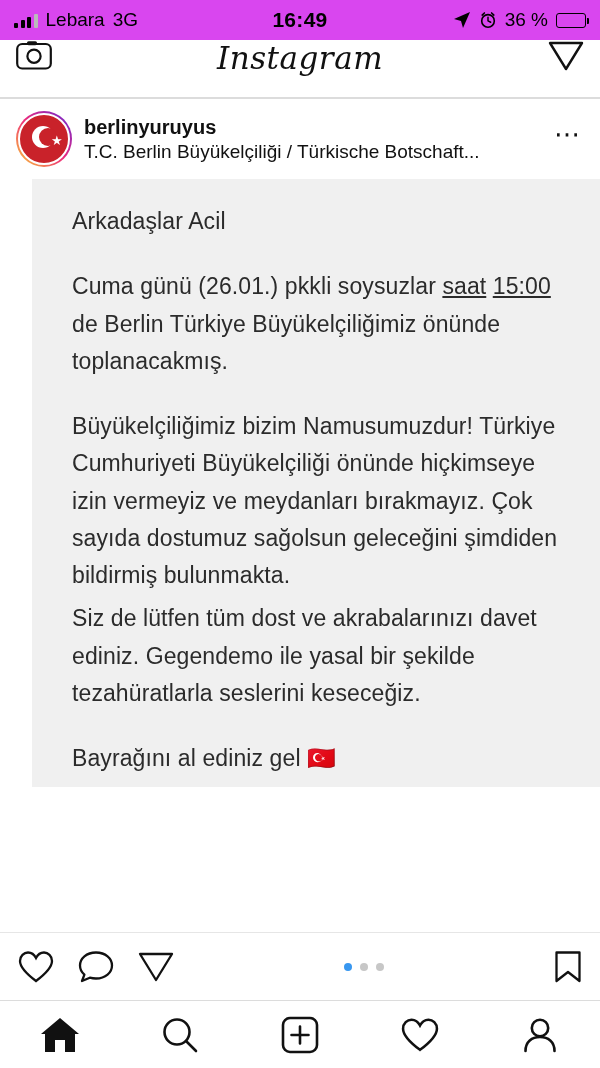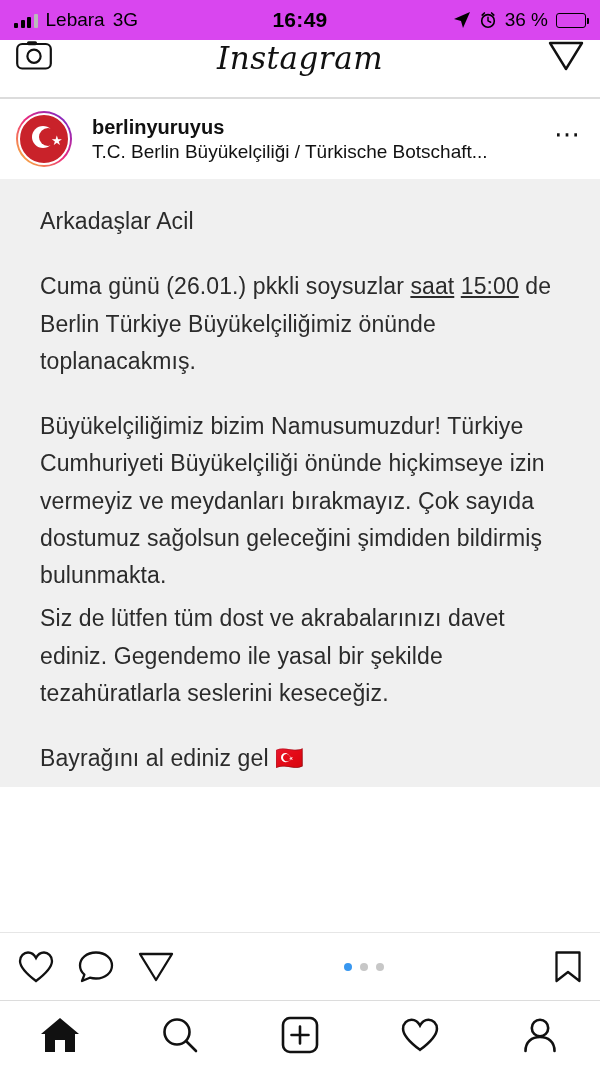--- a/index.html
+++ b/index.html
@@ -180,21 +180,20 @@
   .avatar .star {
     position: absolute;
     left: 31px; top: 19px;
     color: #fff;
     font-size: 13px;
     line-height: 13px;
   }
   .ph-text {
     flex: 1;
     min-width: 0;
-    margin-left: 8px;
   }
   .ph-user {
     font-size: 20px;
     font-weight: bold;
     color: #111;
     line-height: 1.25;
   }
   .ph-sub {
     font-size: 19px;
     color: #111;
@@ -208,20 +207,21 @@
     letter-spacing: 2px;
     color: #111;
     padding: 0 2px 10px;
     flex: 0 0 auto;
   }
 
   .post-body {
     background: #f0f0f0;
     padding: 24px 40px 10px;
     box-sizing: border-box;
+    margin-left: 32px;
   }
   .post-body p {
     margin: 0;
     font-size: 23px;
     line-height: 1.62;
     color: #2b2b2b;
     letter-spacing: .1px;
   }
   .para-gap { height: 28px; }
   .para-gap-sm { height: 6px; }

